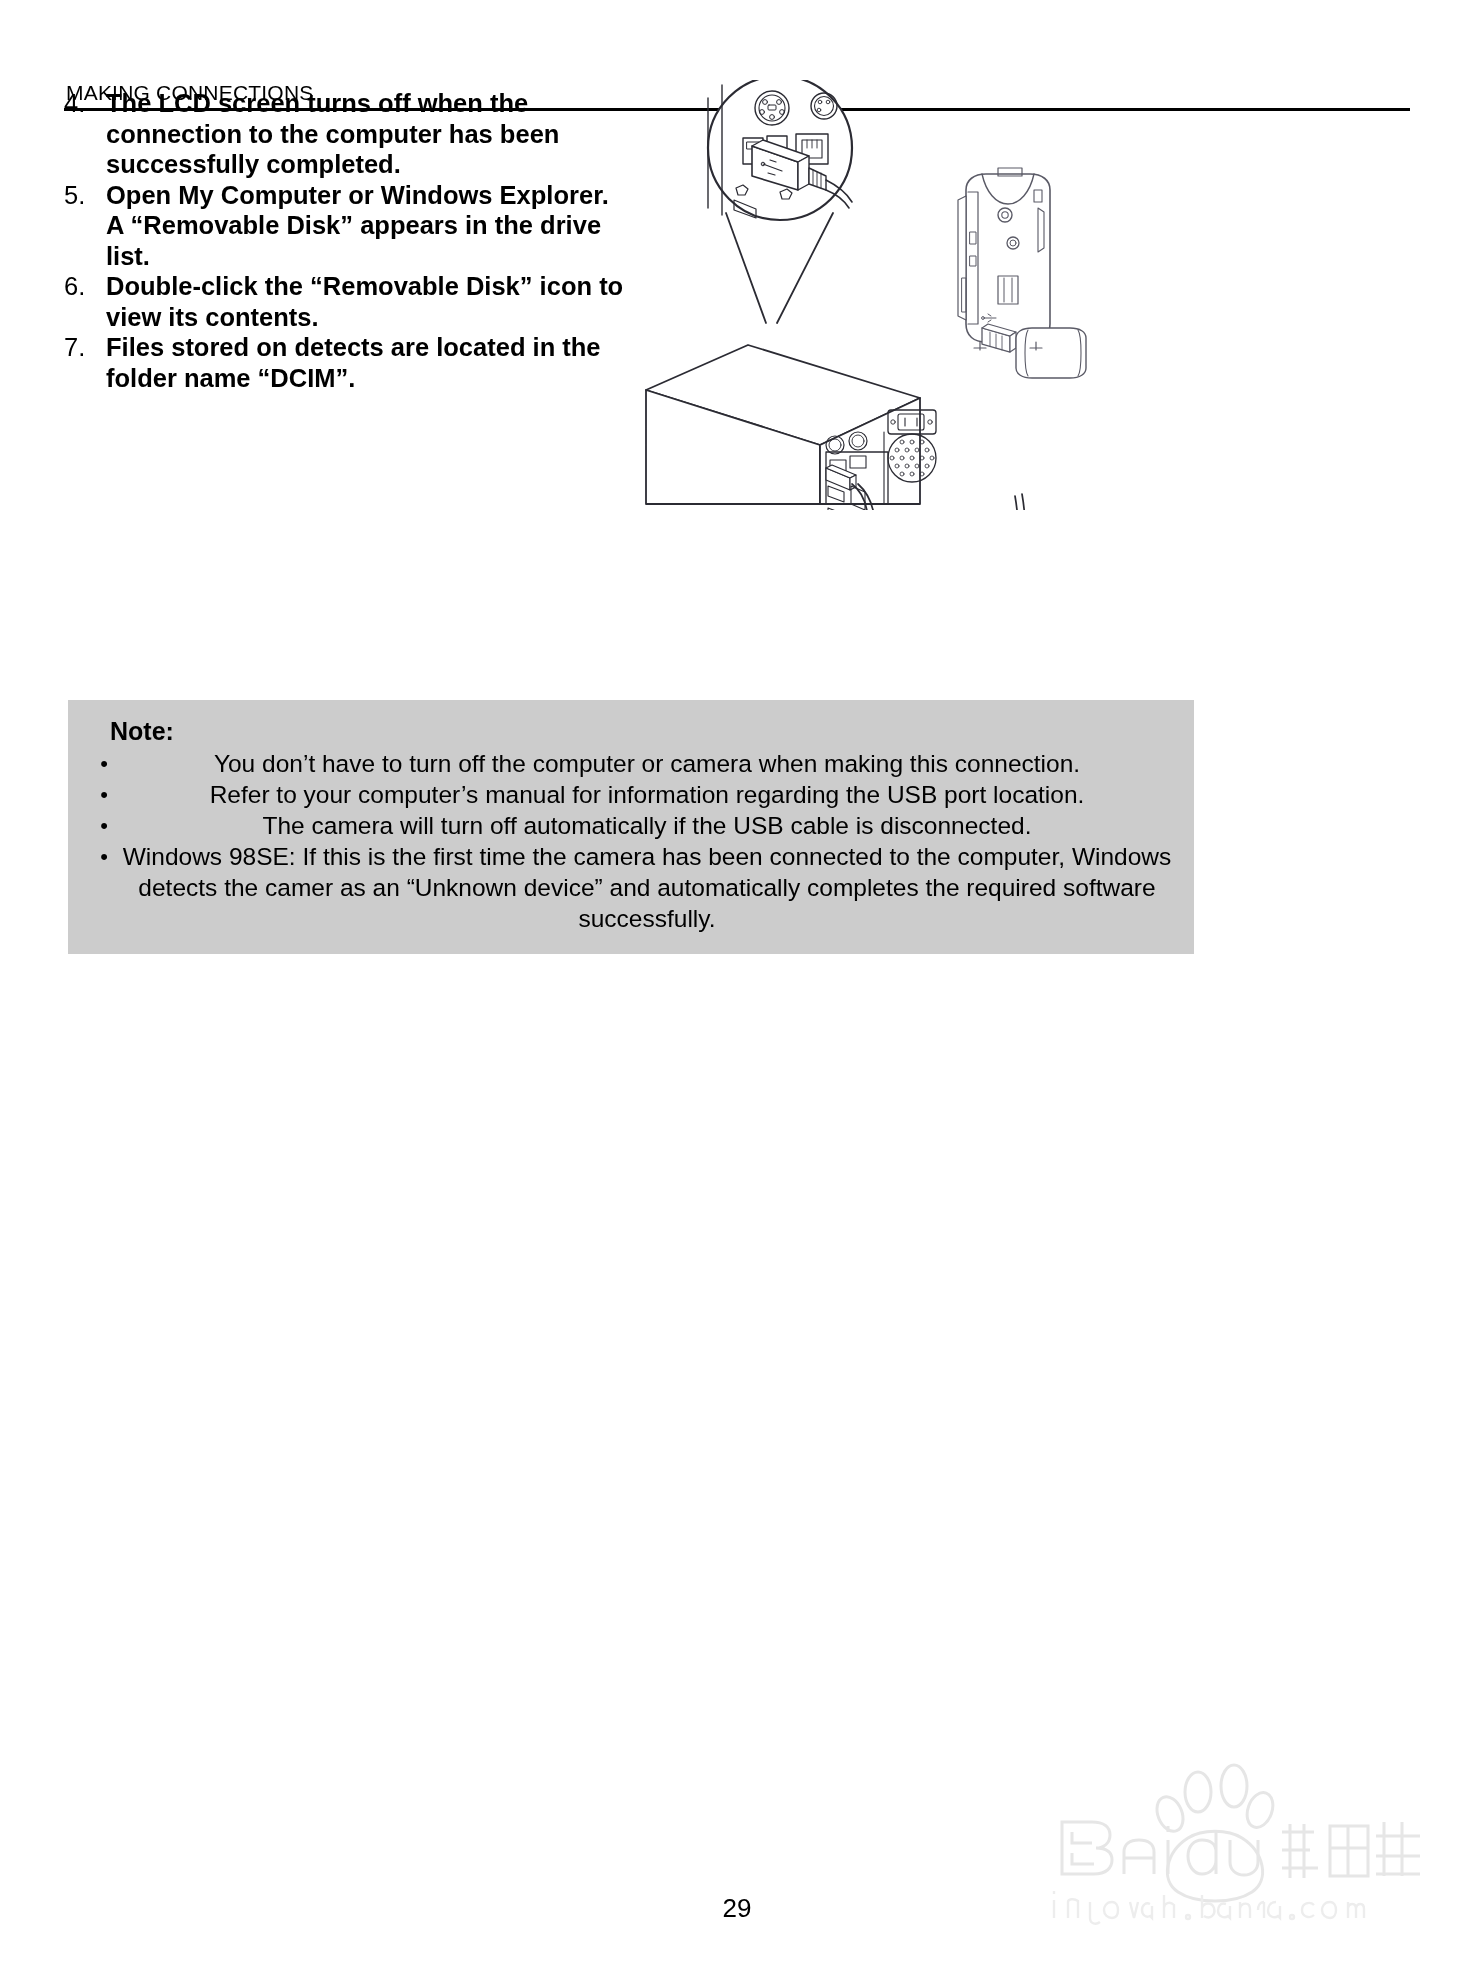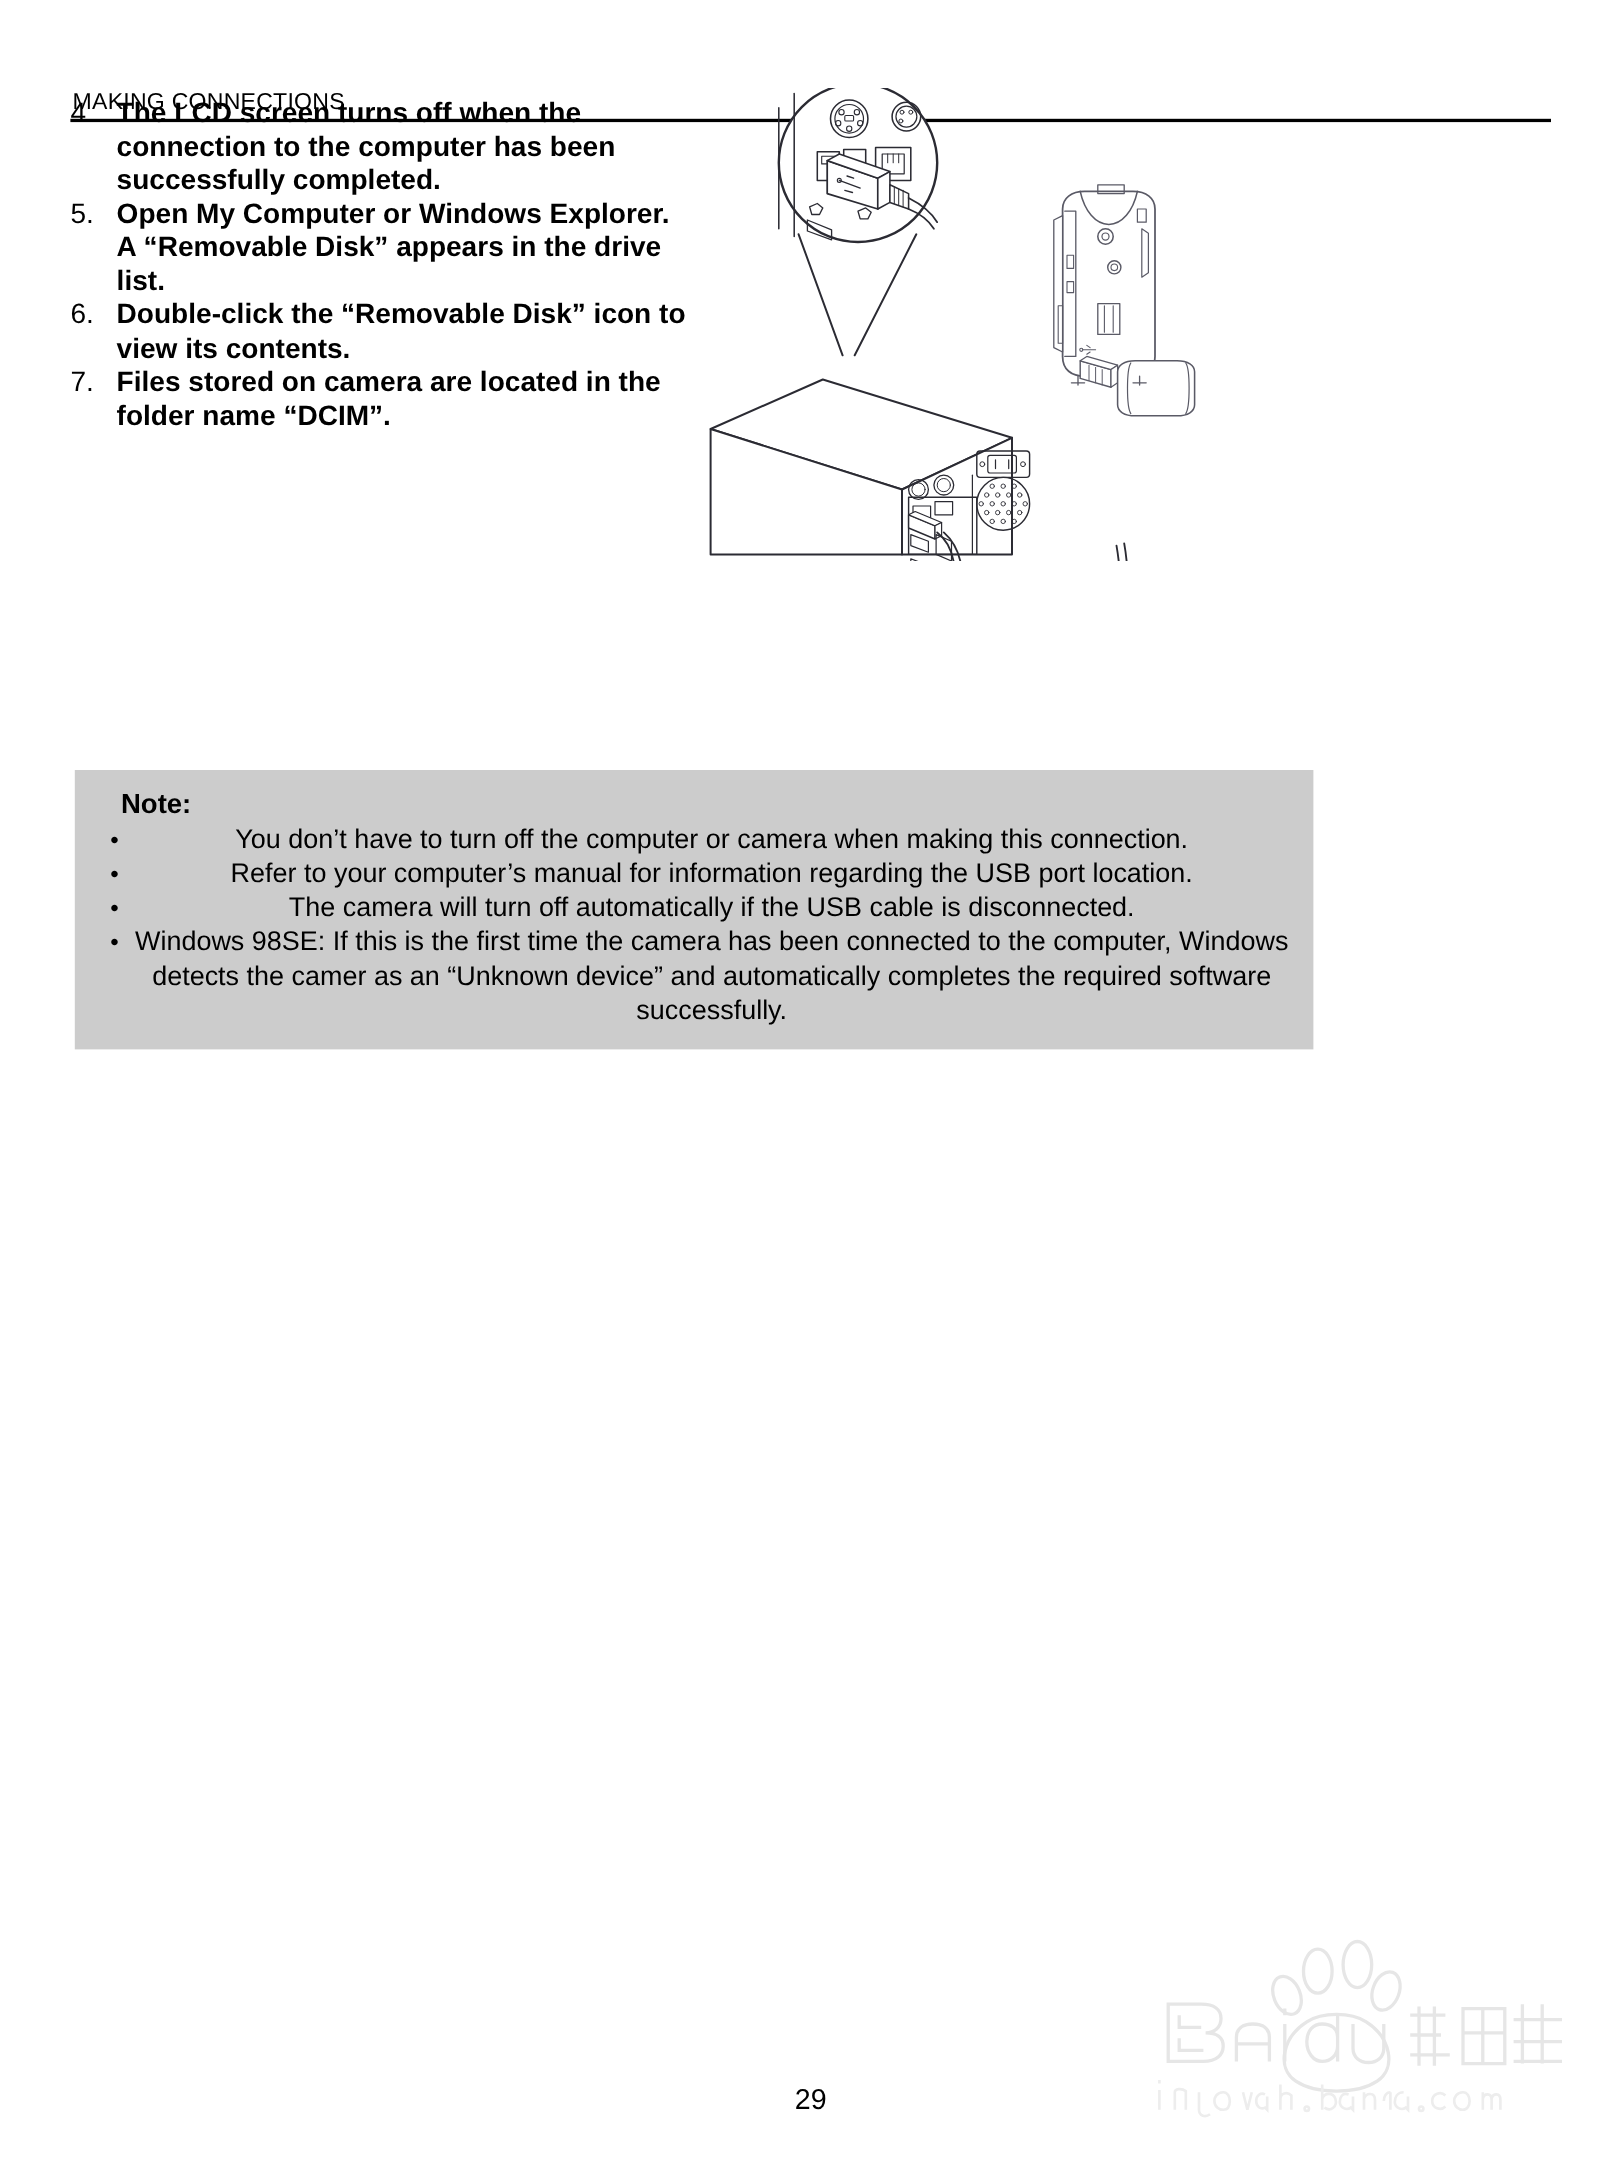--- a/index.html
+++ b/index.html
@@ -151,21 +151,21 @@
     <div class="step">
       <span class="step-num">5.</span>
       <span class="step-text">Open My Computer or Windows Explorer.  A “Removable Disk” appears in the drive list.</span>
     </div>
     <div class="step">
       <span class="step-num">6.</span>
       <span class="step-text">Double-click the “Removable Disk” icon to view its contents.</span>
     </div>
     <div class="step">
       <span class="step-num">7.</span>
-      <span class="step-text">Files stored on camera are located in the folder name “DCIM”.</span>
+      <span class="step-text">Files stored on detects are located in the folder name “DCIM”.</span>
     </div>
   </div>
 
   <div class="illustration">
     <svg width="470" height="430" viewBox="0 0 470 430" xmlns="http://www.w3.org/2000/svg" fill="none" stroke="#2b2b33" stroke-width="1.6" stroke-linecap="round" stroke-linejoin="round">
 
       <g stroke-width="1.8">
         <path d="M96 133 L136 243"></path>
         <path d="M203 133 L147 243"></path>
       </g>

